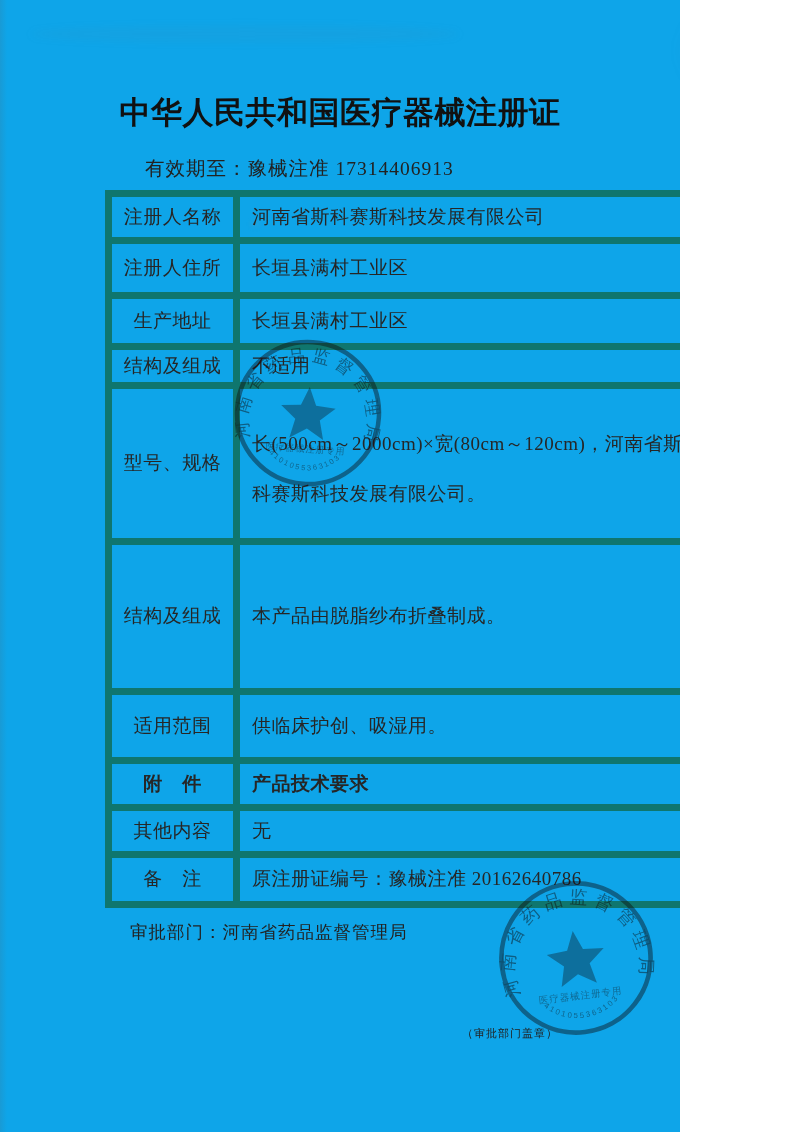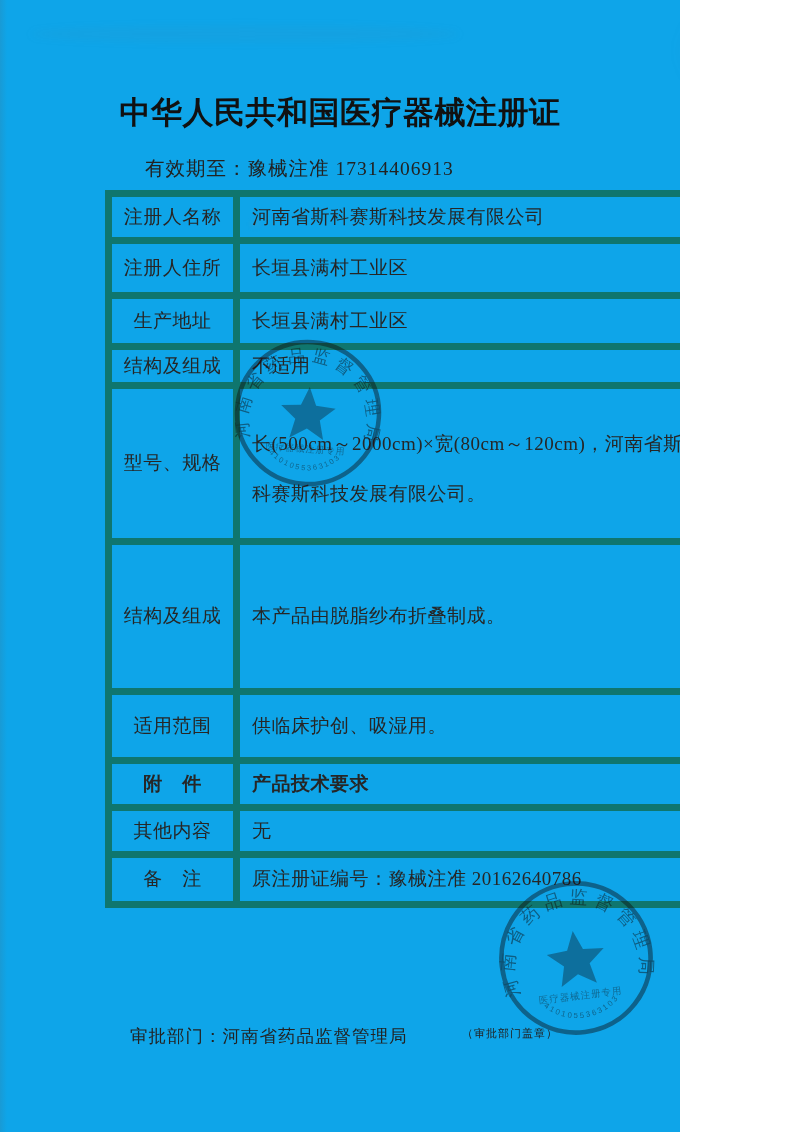--- a/index.html
+++ b/index.html
@@ -43,21 +43,21 @@
   }
   col.c1{width:128px;} col.c2{width:471px;}
   td.lbl{text-align:center;padding:0 2px;}
   td.val{text-align:left;padding:2px 4px 2px 12px;line-height:1.45;}
   tr.r0{height:47px;} tr.r1{height:55px;} tr.r2{height:51px;}
   tr.r3{height:33px;} tr.r4{height:38px;} tr.r5{height:44px;}
   tr.r6{height:156px;} tr.r7{height:150px;} tr.r8{height:69px;}
   tr.r9{height:47px;font-weight:bold;} tr.r10{height:47px;} tr.r11{height:50px;}
   tr.r6 td.val{vertical-align:top;padding-top:30px;line-height:50px;}
 
-  .footer-left{position:absolute;left:130px;top:1024px;font-size:17.5px;letter-spacing:1px;color:#222;}
+  .footer-left{position:absolute;left:130px;top:920px;font-size:17.5px;letter-spacing:1px;color:#222;}
   .footer-right{position:absolute;left:455px;top:976px;font-size:17.5px;letter-spacing:1px;color:#222;line-height:25px;}
   .seal-note{position:absolute;right:122px;top:1026px;font-size:11px;letter-spacing:1px;color:#222;}
 
   .stamp{position:absolute;mix-blend-mode:multiply;opacity:.82;}
   .stamp1{left:228px;top:333px;transform:rotate(4deg);}
   .stamp2{left:492px;top:874px;transform:rotate(-7deg);}
   .stamp text{fill:#d85555;font-family:"Liberation Sans","DejaVu Sans",sans-serif;}
 </style>
 </head>
 <body>

